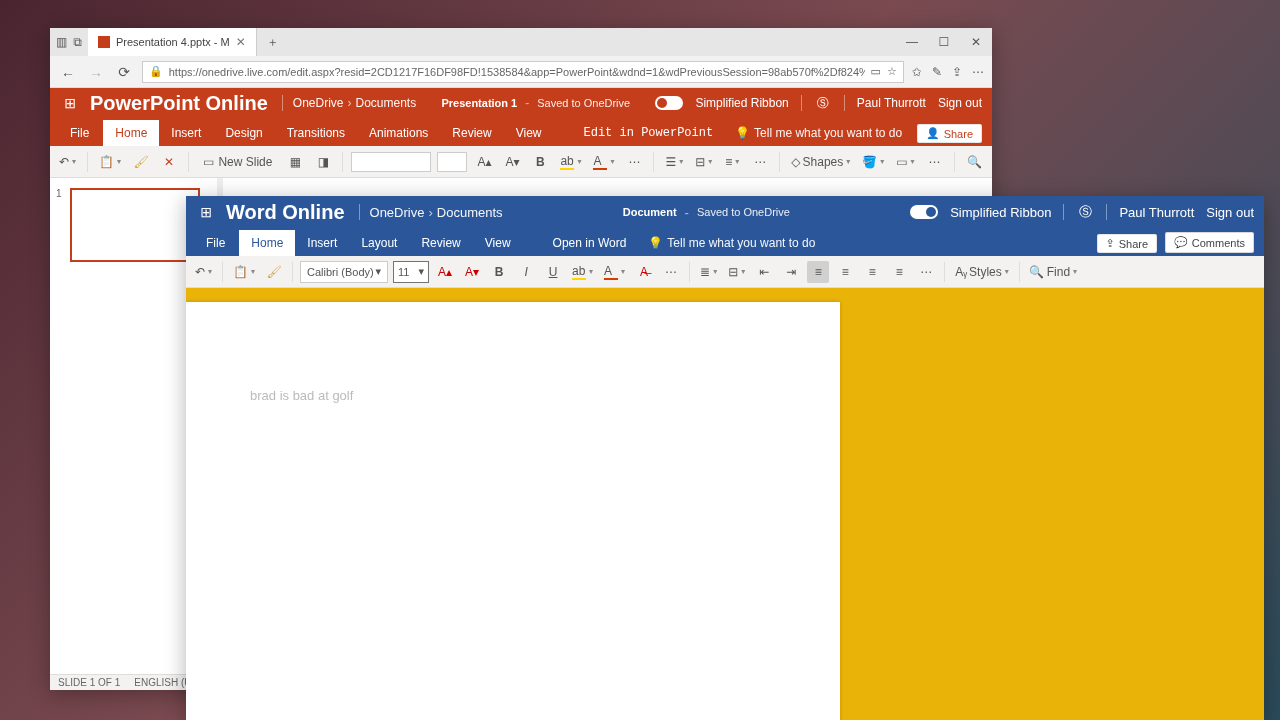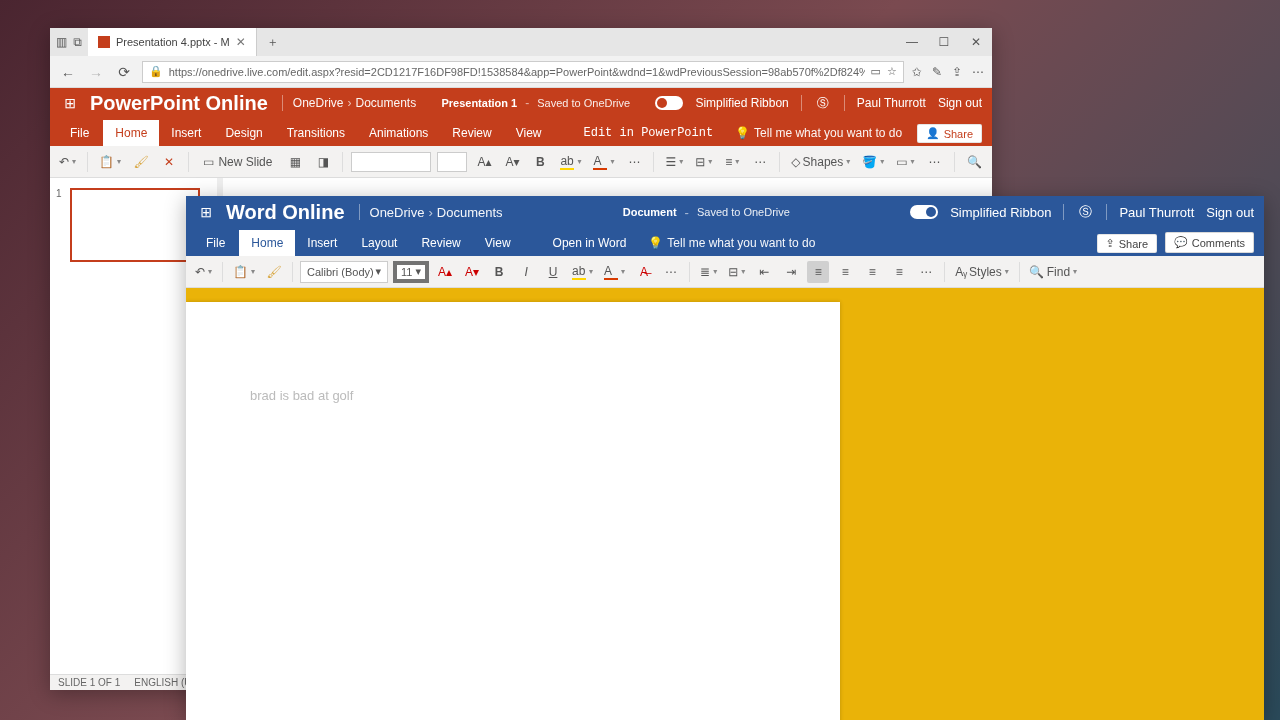--- a/index.html
+++ b/index.html
@@ -69,21 +69,21 @@
 .ppt-canvas{flex:1;background:#fff;}
 .ppt-status{height:16px;background:#f3f2f1;border-top:1px solid #ddd;display:flex;align-items:center;padding:0 8px;gap:14px;font-size:10px;color:#666;}
 
 .word-window{left:186px;top:196px;width:1078px;height:524px;}
 .word-header{height:32px;background:#2b579a;color:#fff;display:flex;align-items:center;padding:0 10px;font-size:13px;}
 .word-tabs{height:28px;background:#2b579a;display:flex;align-items:flex-end;padding:0 6px;color:#fff;font-size:12px;}
 .word-tabs .ribtab.active{background:#fff;color:#2b579a;}
 .word-tabs .share-btn{color:#444;}
 .word-ribbon{height:32px;background:#f3f2f1;border-bottom:1px solid #ddd;display:flex;align-items:center;padding:0 6px;gap:5px;color:#555;}
 .fontsel{width:88px;height:22px;border:1px solid #ccc;background:#fff;display:flex;align-items:center;padding:0 6px;font-size:11px;justify-content:space-between;}
-.sizesel{width:36px;height:22px;border:4px solid #737373;background:#fff;display:flex;align-items:center;padding:0 4px;font-size:11px;justify-content:space-between;}
+.sizesel{width:36px;height:22px;border:1px solid #737373;background:#fff;display:flex;align-items:center;padding:0 4px;font-size:11px;justify-content:space-between;}
 .word-body{height:calc(100% - 32px - 28px - 32px);background:#eab308;display:flex;justify-content:flex-start;padding-top:14px;overflow:hidden;}
 .page{width:654px;height:848px;background:#fff;box-shadow:0 0 4px rgba(0,0,0,.2);padding:86px 64px;}
 .page-text{color:#bbb;font-size:13px;}
 .underline-y{border-bottom:2px solid #ffd500;display:inline-block;width:14px;}
 .underline-r{border-bottom:2px solid #d83b01;display:inline-block;width:14px;}
 .align-active{background:#d0d0d0;border-radius:2px;}
 .comments-btn{background:#fff;color:#444;padding:3px 8px;border-radius:2px;margin:3px 4px;display:flex;align-items:center;gap:4px;font-size:11px;border:1px solid rgba(0,0,0,.15);}
 </style>
 </head>
 <body>

